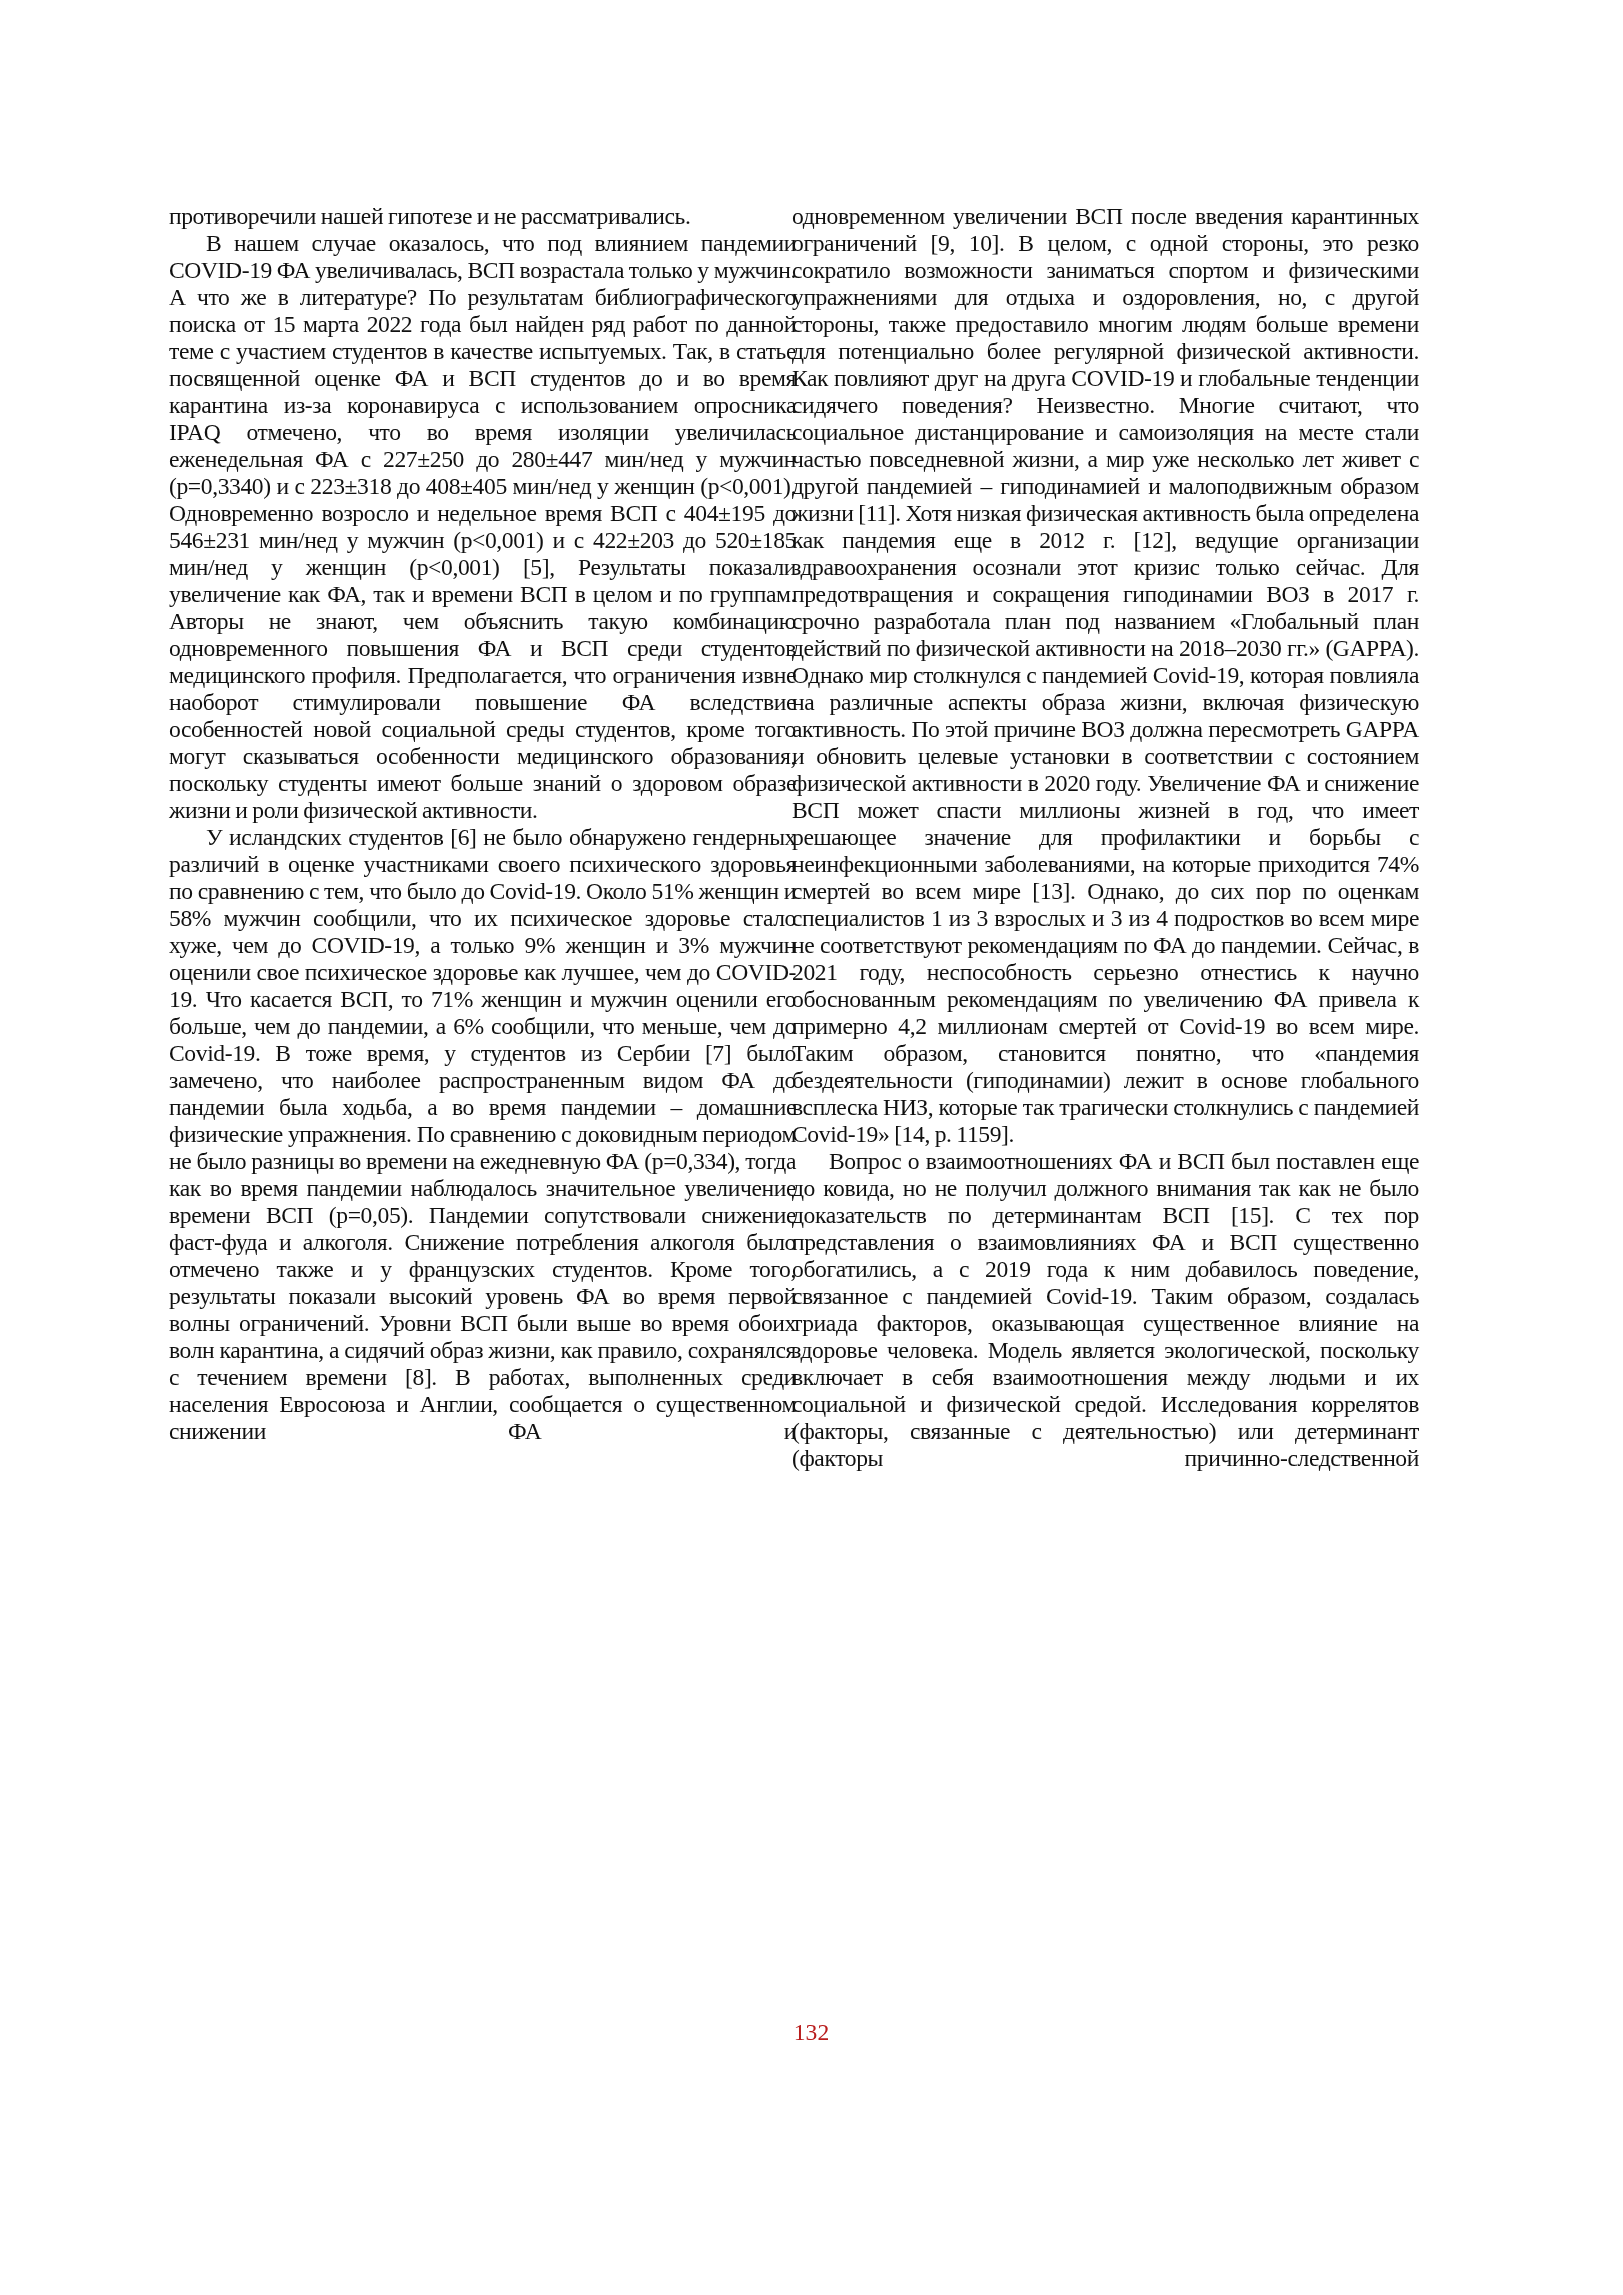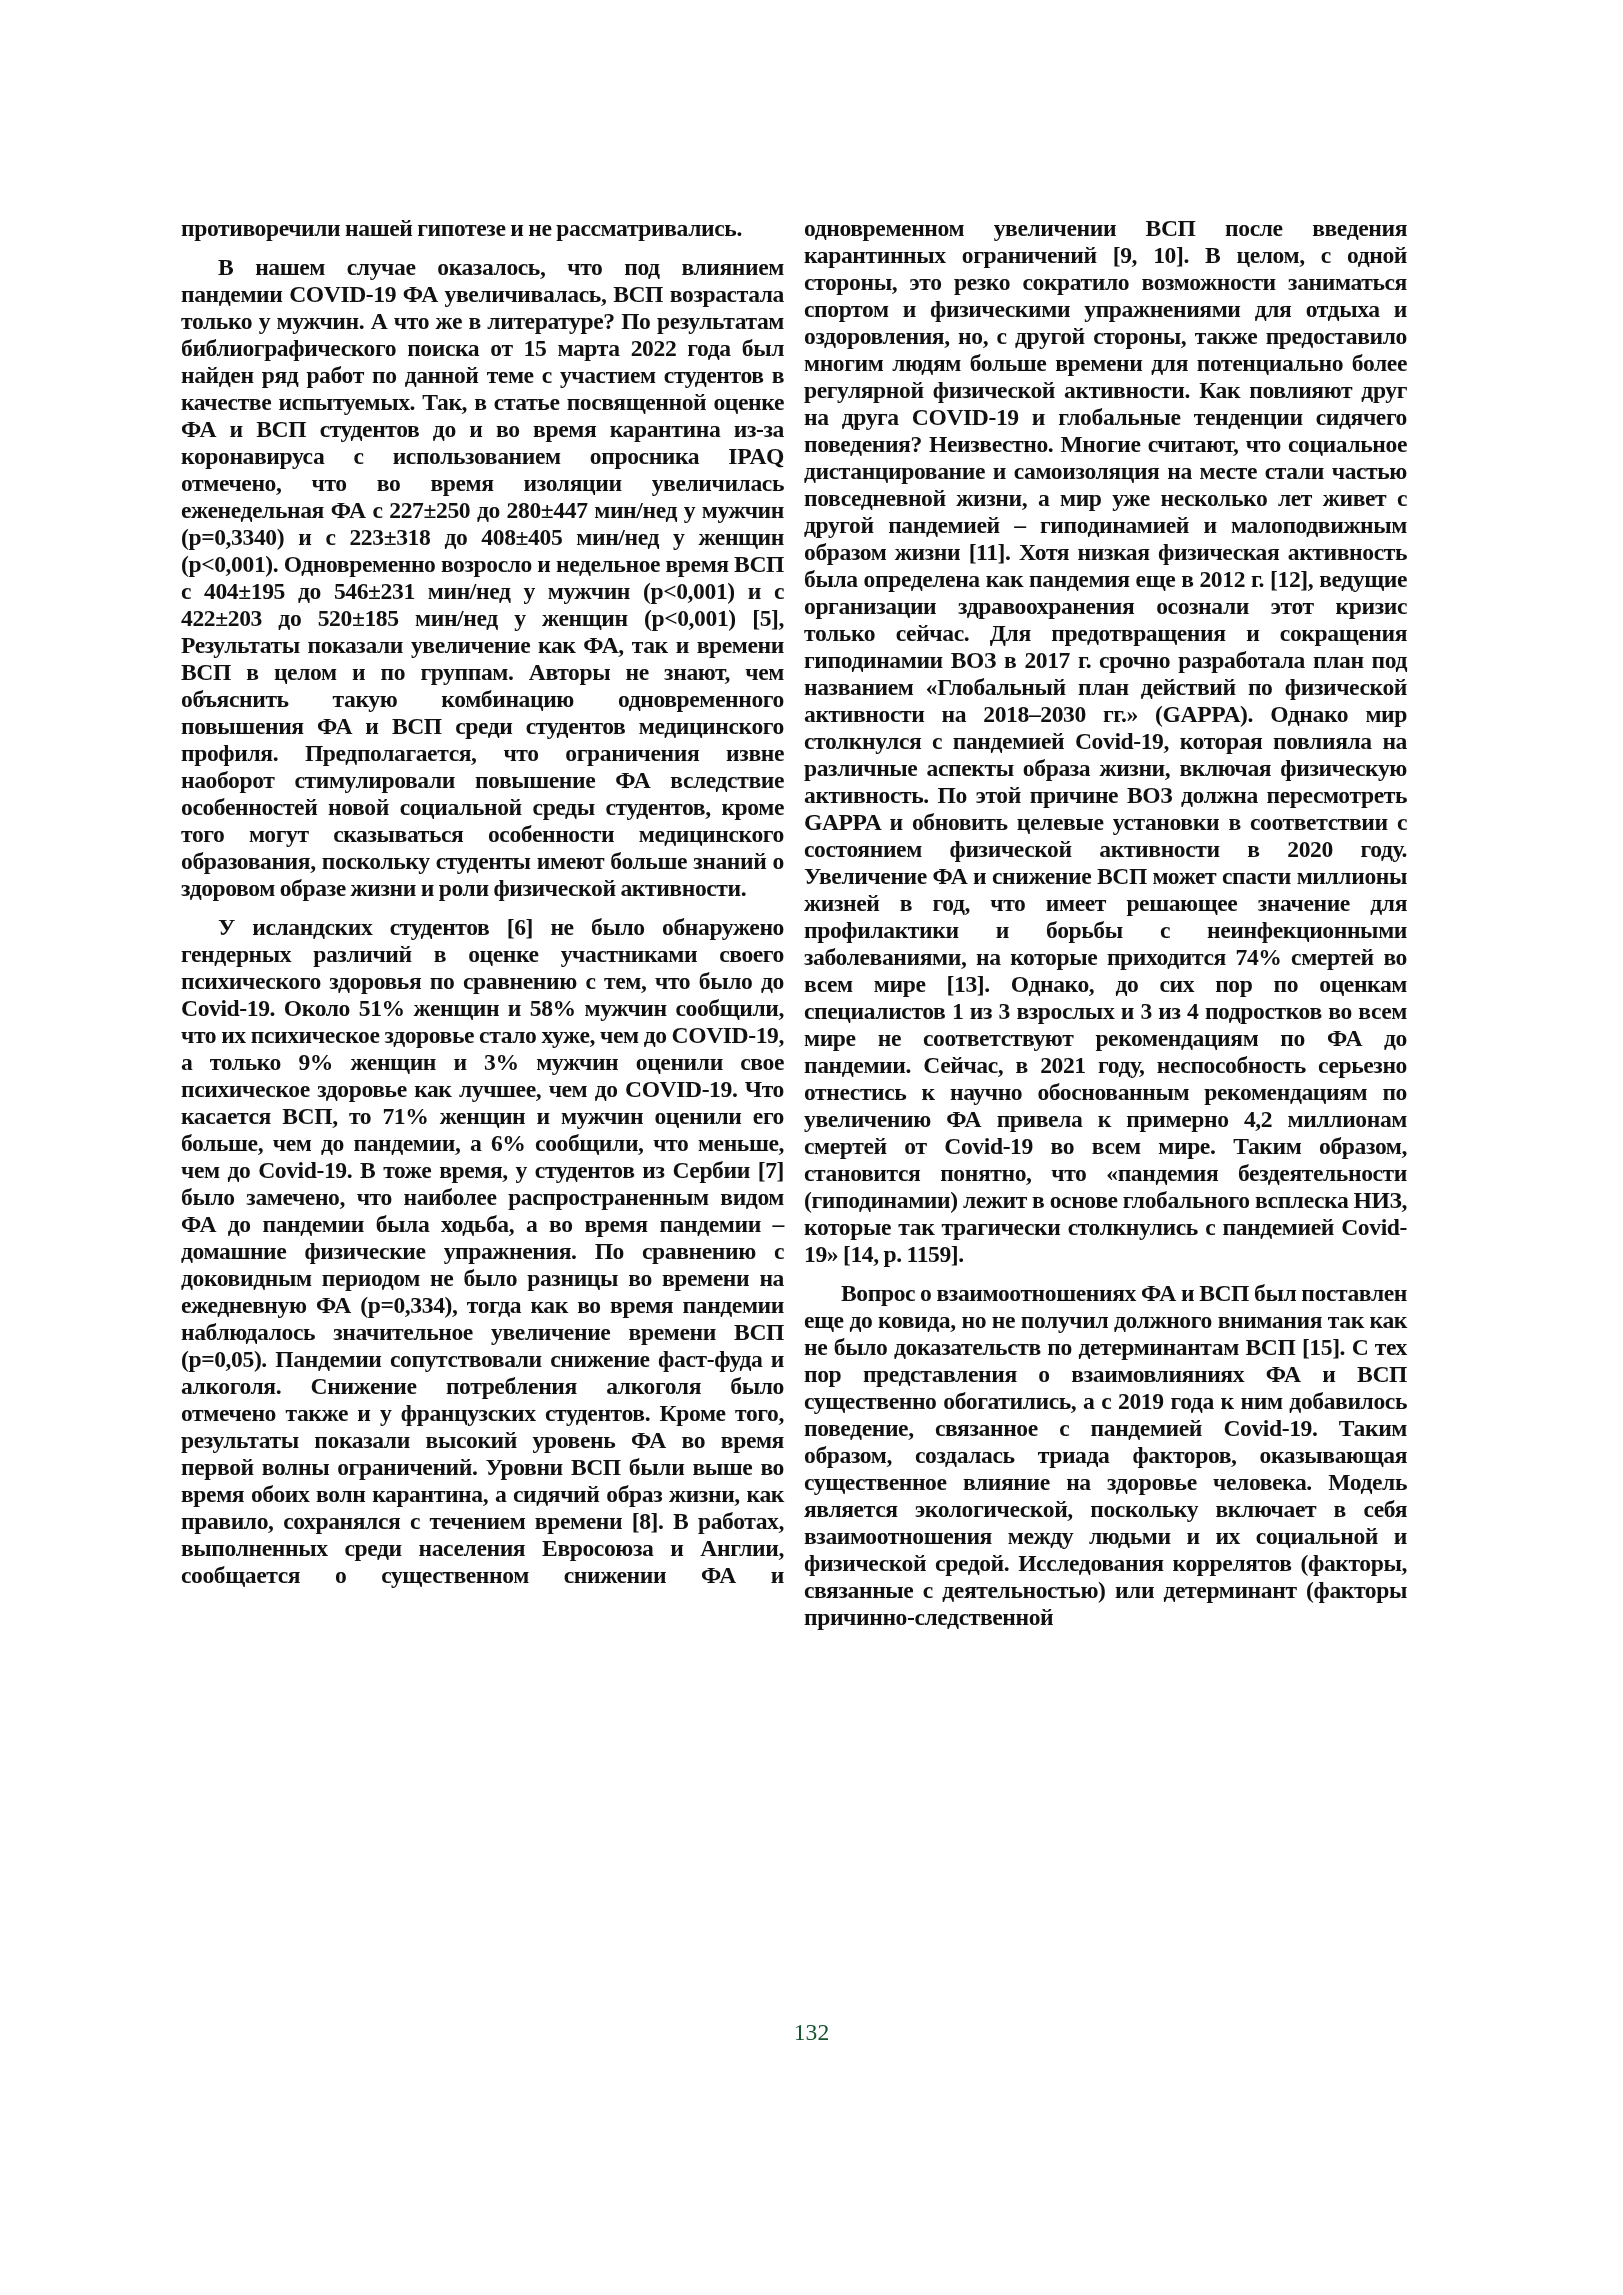--- a/index.html
+++ b/index.html
@@ -12,32 +12,32 @@
     font-family: "Liberation Serif", serif;
     font-size: 23.6px;
     line-height: 27px;
     color: #111;
     text-align: justify;
     letter-spacing: -0.4px;
     word-spacing: -0.7px;
   }
   .col.left { left: 169px; }
   .col.right { left: 792px; }
-  .col p { margin: 12px; text-indent: 0; font-weight: bold; }
+  .col p { margin: 0; text-indent: 0; }
   .col p.indent { text-indent: 37px; }
   .col p.last-justify { text-align-last: justify; }
   .page-number {
     position: absolute;
     top: 2019px;
     left: 0;
     width: 1623px;
     text-align: center;
     font-family: "Liberation Serif", serif;
     font-size: 23.6px;
-    color: #14532d;
+    color: #b91c1c;
   }
 </style>
 </head>
 <body>
 
 <div class="page">
 
   <div class="col left">
     <p>противоречили нашей гипотезе и не рассматривались.</p>
     <p class="indent">В нашем случае оказалось, что под влиянием пандемии COVID-19 ФА увеличивалась, ВСП возрастала только у мужчин. А что же в литературе? По результатам библиографического поиска от 15 марта 2022 года был найден ряд работ по данной теме с участием студентов в качестве испытуемых. Так, в статье посвященной оценке ФА и ВСП студентов до и во время карантина из-за коронавируса с использованием опросника IPAQ отмечено, что во время изоляции увеличилась еженедельная ФА с 227±250 до 280±447 мин/нед у мужчин (p=0,3340) и с 223±318 до 408±405 мин/нед у женщин (p&lt;0,001). Одновременно возросло и недельное время ВСП с 404±195 до 546±231 мин/нед у мужчин (p&lt;0,001) и с 422±203 до 520±185 мин/нед у женщин (p&lt;0,001) [5], Результаты показали увеличение как ФА, так и времени ВСП в целом и по группам. Авторы не знают, чем объяснить такую комбинацию одновременного повышения ФА и ВСП среди студентов медицинского профиля. Предполагается, что ограничения извне наоборот стимулировали повышение ФА вследствие особенностей новой социальной среды студентов, кроме того могут сказываться особенности медицинского образования, поскольку студенты имеют больше знаний о здоровом образе жизни и роли физической активности.</p>

